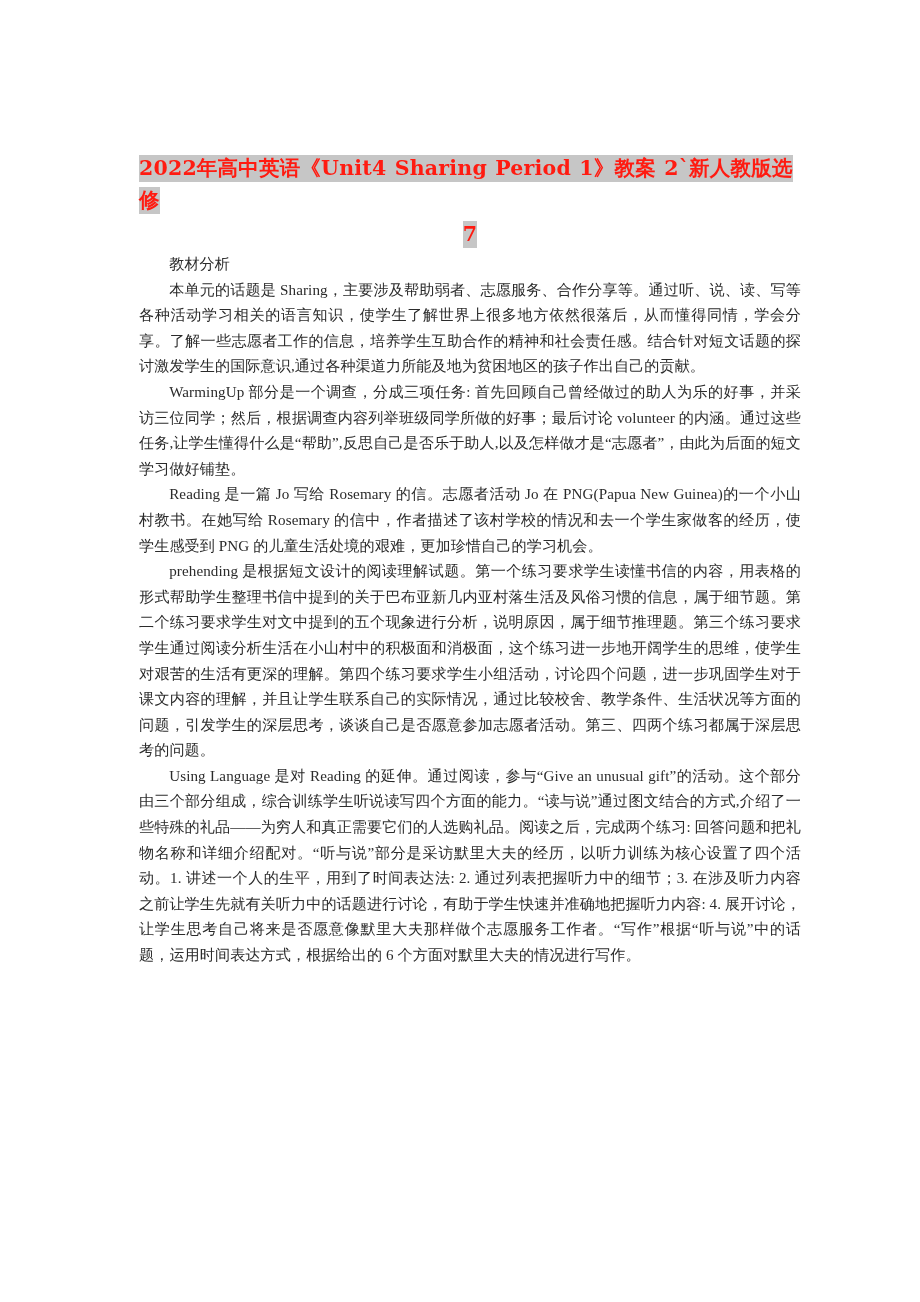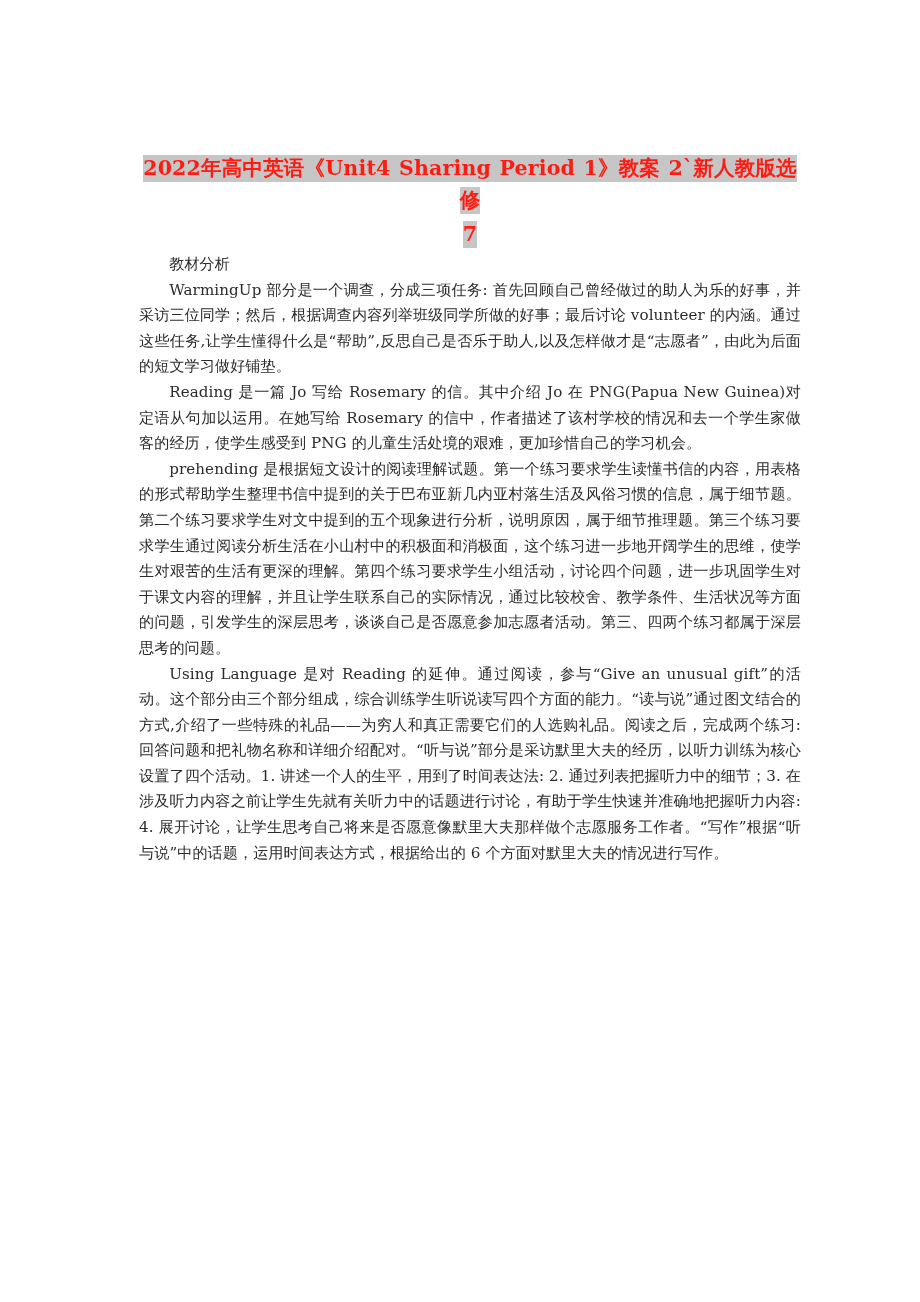--- a/index.html
+++ b/index.html
@@ -27,21 +27,21 @@
     left: 139px;
     top: 152px;
     width: 662px;
   }
 
   .doc-title {
     font-size: 20.5px;
     line-height: 32px;
     font-weight: bold;
     color: #ff1b11;
-    text-align: center;
+    text-align: left;
     margin: 0 0 2px 0;
     letter-spacing: 0.2px;
     word-spacing: 1px;
   }
   .doc-title .hl {
     background: #c6c6c6;
     -webkit-box-decoration-break: clone;
     box-decoration-break: clone;
     padding: 1px 0 2px 0;
   }
@@ -51,31 +51,33 @@
 
   .para {
     font-size: 15.1px;
     line-height: 25.6px;
     color: #2b2b2b;
     margin: 0;
     text-align: justify;
     text-justify: inter-ideograph;
     text-indent: 2em;
     letter-spacing: 0.1px;
+    font-family: Liberation Serif, serif;
   }
 </style>
 </head>
 <body>
 
 <div class="page">
   <div class="doc-body">
 
     <h1 class="doc-title"><span class="hl">2022年高中英语《Unit4 Sharing Period 1》教案 2`新人教版选修</span></h1>
     <h1 class="doc-title doc-title-line2"><span class="hl">7</span></h1>
 
     <p class="para">教材分析</p>
+    <p class="para">本单元的话题是 Sharing，主要涉及帮助弱者、志愿服务、合作分享等。通过听、说、读、写等各种活动学习相关的语言知识，使学生了解世界上很多地方依然很落后，从而懂得同情，学会分享。了解一些志愿者工作的信息，培养学生互助合作的精神和社会责任感。结合针对短文话题的探讨激发学生的国际意识,通过各种渠道力所能及地为贫困地区的孩子作出自己的贡献。</p>
     <p class="para">WarmingUp 部分是一个调查，分成三项任务: 首先回顾自己曾经做过的助人为乐的好事，并采访三位同学；然后，根据调查内容列举班级同学所做的好事；最后讨论 volunteer 的内涵。通过这些任务,让学生懂得什么是“帮助”,反思自己是否乐于助人,以及怎样做才是“志愿者”，由此为后面的短文学习做好铺垫。</p>
-    <p class="para">Reading 是一篇 Jo 写给 Rosemary 的信。其中介绍 Jo 在 PNG(Papua New Guinea)对定语从句加以运用。在她写给 Rosemary 的信中，作者描述了该村学校的情况和去一个学生家做客的经历，使学生感受到 PNG 的儿童生活处境的艰难，更加珍惜自己的学习机会。</p>
+    <p class="para">Reading 是一篇 Jo 写给 Rosemary 的信。志愿者活动 Jo 在 PNG(Papua New Guinea)的一个小山村教书。在她写给 Rosemary 的信中，作者描述了该村学校的情况和去一个学生家做客的经历，使学生感受到 PNG 的儿童生活处境的艰难，更加珍惜自己的学习机会。</p>
     <p class="para">prehending 是根据短文设计的阅读理解试题。第一个练习要求学生读懂书信的内容，用表格的形式帮助学生整理书信中提到的关于巴布亚新几内亚村落生活及风俗习惯的信息，属于细节题。第二个练习要求学生对文中提到的五个现象进行分析，说明原因，属于细节推理题。第三个练习要求学生通过阅读分析生活在小山村中的积极面和消极面，这个练习进一步地开阔学生的思维，使学生对艰苦的生活有更深的理解。第四个练习要求学生小组活动，讨论四个问题，进一步巩固学生对于课文内容的理解，并且让学生联系自己的实际情况，通过比较校舍、教学条件、生活状况等方面的问题，引发学生的深层思考，谈谈自己是否愿意参加志愿者活动。第三、四两个练习都属于深层思考的问题。</p>
     <p class="para">Using Language 是对 Reading 的延伸。通过阅读，参与“Give an unusual gift”的活动。这个部分由三个部分组成，综合训练学生听说读写四个方面的能力。“读与说”通过图文结合的方式,介绍了一些特殊的礼品——为穷人和真正需要它们的人选购礼品。阅读之后，完成两个练习: 回答问题和把礼物名称和详细介绍配对。“听与说”部分是采访默里大夫的经历，以听力训练为核心设置了四个活动。1. 讲述一个人的生平，用到了时间表达法: 2. 通过列表把握听力中的细节；3. 在涉及听力内容之前让学生先就有关听力中的话题进行讨论，有助于学生快速并准确地把握听力内容: 4. 展开讨论，让学生思考自己将来是否愿意像默里大夫那样做个志愿服务工作者。“写作”根据“听与说”中的话题，运用时间表达方式，根据给出的 6 个方面对默里大夫的情况进行写作。</p>
 
   </div>
 </div>
 
 </body></html>

